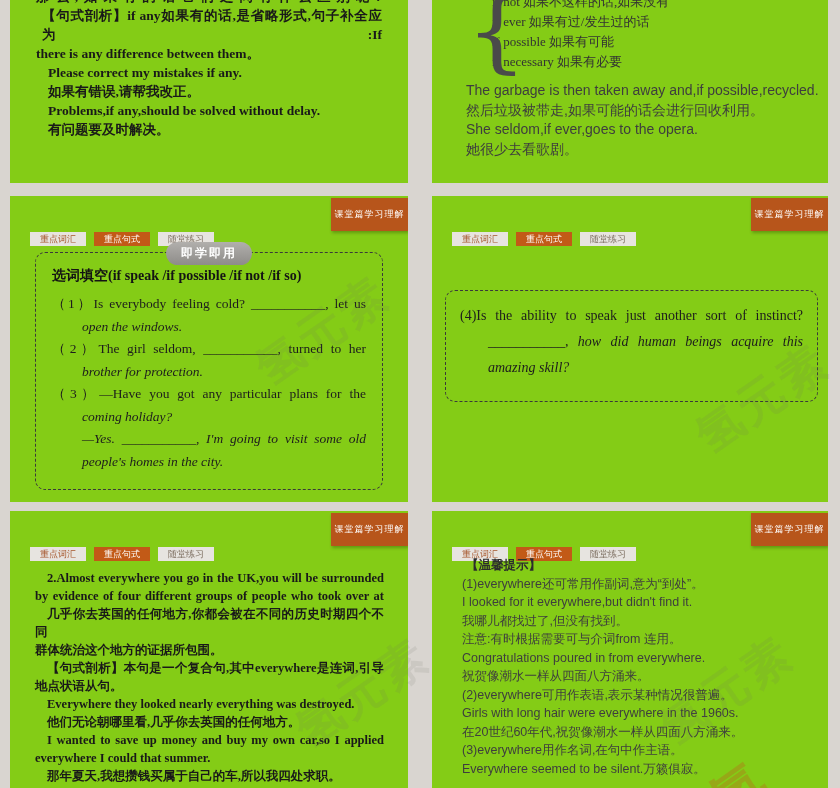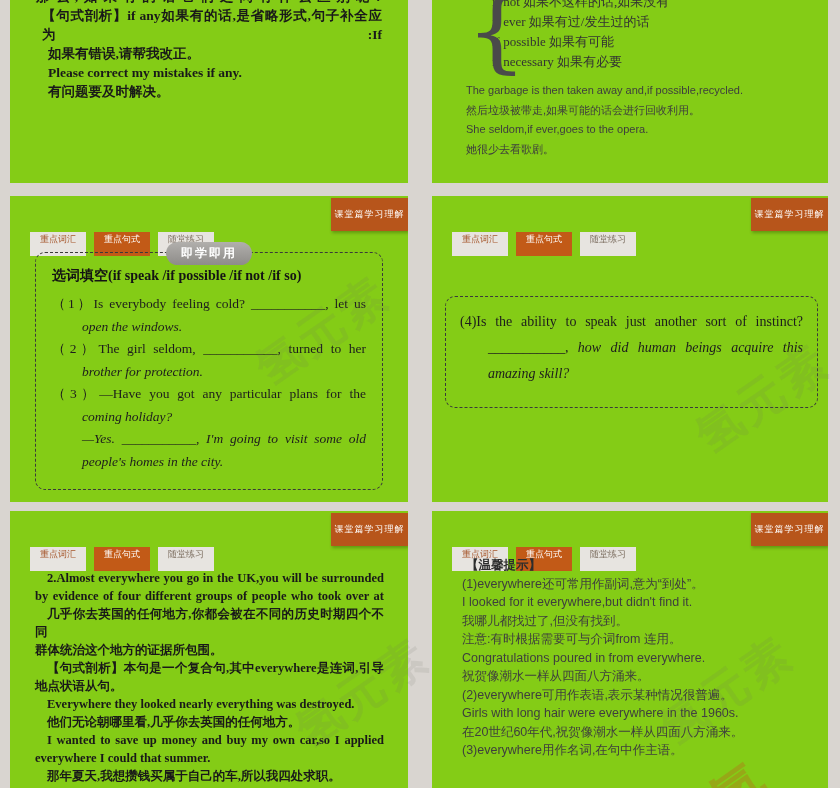--- a/index.html
+++ b/index.html
@@ -17,47 +17,47 @@
 
   
   .badge { position:absolute; top:2px; right:0; width:77px; height:33px;
            background:#b7551b; color:#fff; font-family:"Liberation Sans",sans-serif;
            font-size:9px; letter-spacing:1px; display:flex; align-items:center;
            justify-content:center; box-shadow:1px 2px 3px rgba(0,0,0,0.25); }
 
   
   .tabs { position:absolute; top:36px; left:20px; display:flex; gap:8px;
           font-family:"Liberation Sans",sans-serif; font-size:9px; }
-  .tab { width:56px; height:24px; line-height:14px; text-align:center;
+  .tab { width:56px; height:14px; line-height:14px; text-align:center;
          background:#e7e4e0; color:#7b6c5e; }
   .tab.first { color:#a5552a; }
   .tab.active { background:#c25a17; color:#fff; }
 
   
   .serb { font-weight:bold; color:#191919; }
   .s1 .content { padding:0 26px; font-size:13.5px; line-height:19px; }
   .s1 .cut { margin-top:-13px; }
   .s1 .ind { padding-left:12px; }
   .s1 .ind1 { padding-left:6px; }
 
   .j { text-align:justify; text-align-last:justify; }
 
   
   .s2 .content { padding-left:34px; color:#2e2e2e; }
   .braceRow { display:flex; align-items:stretch; margin-top:-10px; }
   .brace { font-family:"DejaVu Serif",serif; font-size:96px; line-height:84px;
            color:#4a4a4a; transform:scaleY(0.92); width:20px; }
   .braceItems { margin-left:6px; font-size:13px; line-height:20px; color:#333; padding-top:2px; }
-  .sent { margin-top:7px; font-family:"Liberation Sans",sans-serif; font-size:11px;
+  .sent { margin-top:7px; font-family:"Liberation Sans",sans-serif; font-size:14px;
           line-height:19.5px; color:#3e3e3e; }
 
   
   .dashbox { position:absolute; border:1.5px dashed #3a3a3a; border-radius:10px; }
   .s3 .dashbox { left:25px; top:56px; width:348px; height:238px; padding:12px 16px 0 16px; }
-  .s4 .dashbox { left:13px; top:100px; width:373px; height:112px; padding:12px 14px 0 14px; }
+  .s4 .dashbox { left:13px; top:94px; width:373px; height:112px; padding:12px 14px 0 14px; }
   .pill { position:absolute; top:-11px; left:50%; transform:translateX(-50%);
           background:linear-gradient(#b1afac,#8e8c89); color:#fff; font-size:12px;
           font-weight:bold; letter-spacing:2px; padding:3px 15px; border-radius:12px;
           white-space:nowrap; font-family:"Liberation Sans",sans-serif; }
   .boxtitle { font-size:14px; font-weight:bold; color:#141414; margin:2px 0 8px 0; }
   .exline { font-size:13.5px; line-height:22.5px; color:#1d1d1d; }
   .cl { padding-left:30px;font-style:italic; }
   .s4 .exline { font-size:14px; line-height:26px; }
   .s4 .cl { padding-left:28px; }
 
@@ -84,22 +84,24 @@
 </style>
 </head>
 <body>
 
 <div class="page">
 
   <section class="slide s1">
     <div class="content serb">
       <div class="cut j">那么,如果有的话它们之间有什么区别呢?</div>
       <div class="ind1 j">【句式剖析】if any如果有的话,是省略形式,句子补全应为:If</div>
+      <div>there is any difference between them。</div>
+      <div class="ind">Please correct my mistakes if any.</div>
       <div class="ind">如果有错误,请帮我改正。</div>
-      <div class="ind">Please correct my mistakes if any.</div>
+      <div class="ind">Problems,if any,should be solved without delay.</div>
       <div class="ind">有问题要及时解决。</div>
     </div>
   </section>
 
   <section class="slide s2">
     <div class="content">
       <div class="braceRow">
         <span class="brace">{</span>
         <div class="braceItems">
           <div>if not 如果不这样的话,如果没有</div>
@@ -186,20 +188,21 @@
       <div>(1)everywhere还可常用作副词,意为“到处”。</div>
       <div>I looked for it everywhere,but didn't find it.</div>
       <div>我哪儿都找过了,但没有找到。</div>
       <div>注意:有时根据需要可与介词from 连用。</div>
       <div>Congratulations poured in from everywhere.</div>
       <div>祝贺像潮水一样从四面八方涌来。</div>
       <div>(2)everywhere可用作表语,表示某种情况很普遍。</div>
       <div>Girls with long hair were everywhere in the 1960s.</div>
       <div>在20世纪60年代,祝贺像潮水一样从四面八方涌来。</div>
       <div>(3)everywhere用作名词,在句中作主语。</div>
+      <div>Everywhere seemed to be silent.万籁俱寂。</div>
     </div>
   </section>
 
   <div class="wm wm1">氢元素</div>
   <div class="wm wm2">氢元素</div>
   <div class="wm wm3">氢元素</div>
   <div class="wm wm4">氢元素</div>
   <div class="wm wm5">氢元素</div>
 
 </div>

